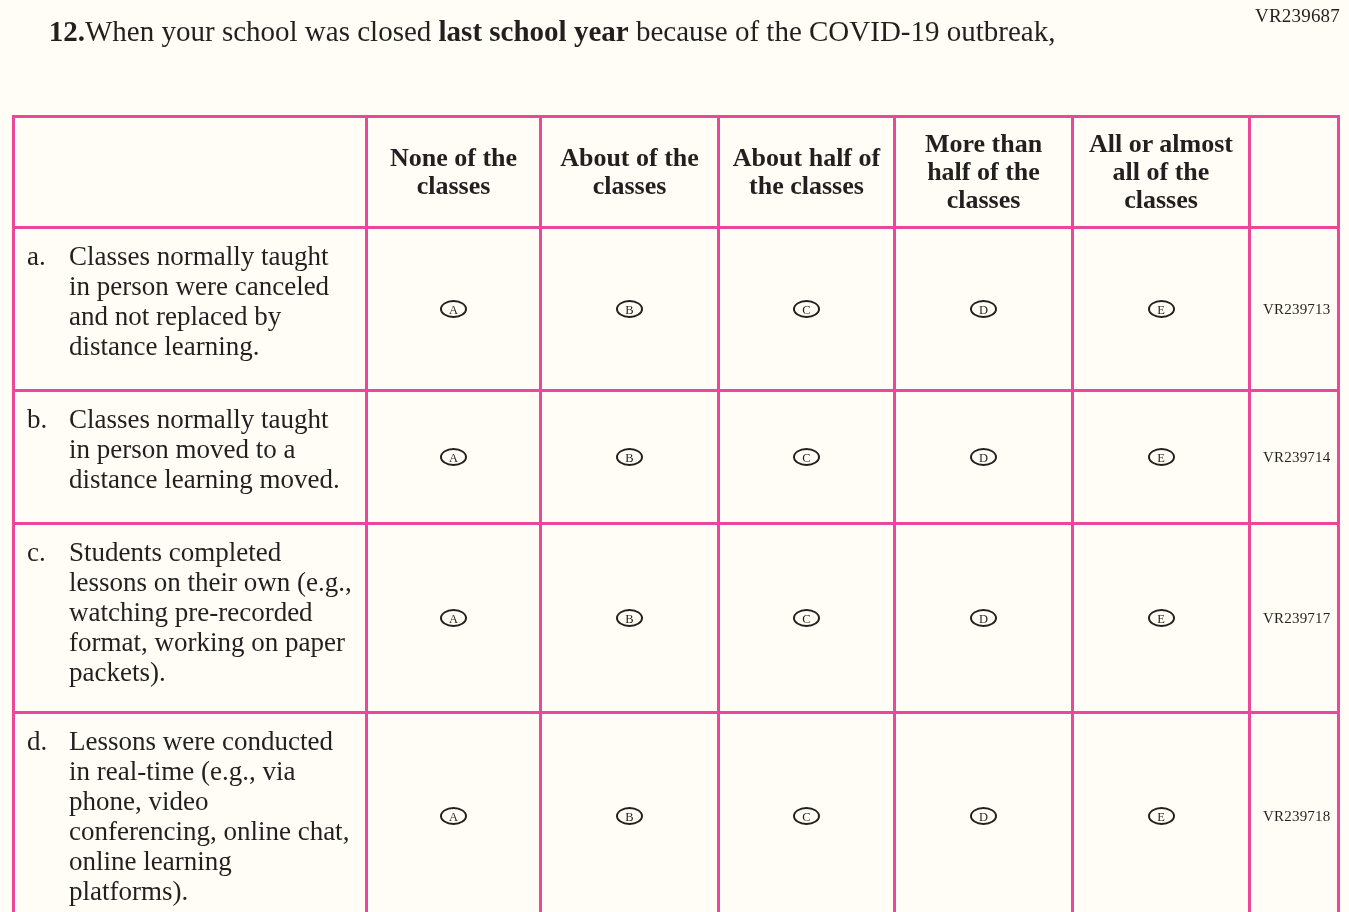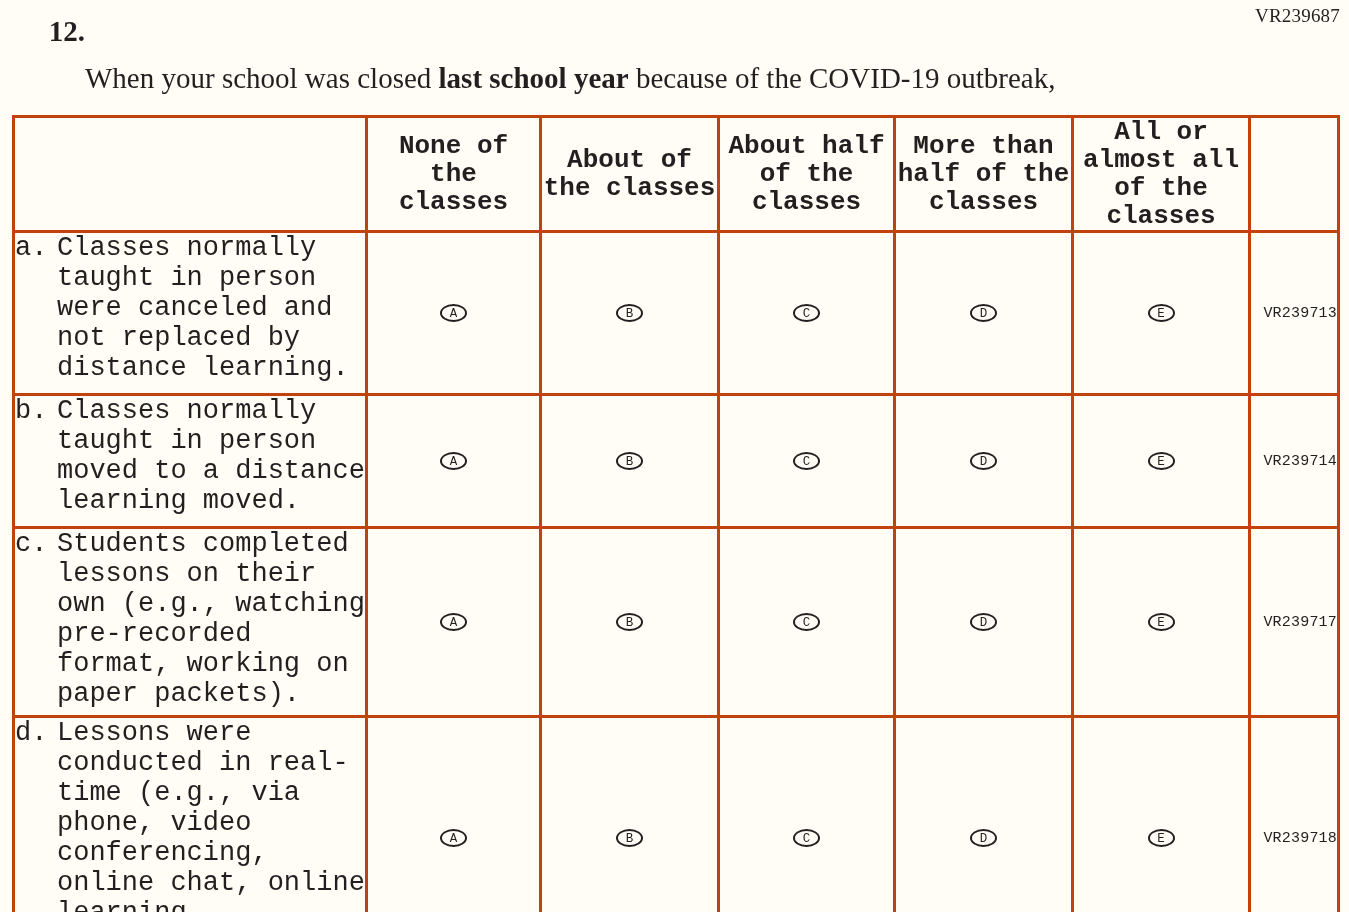--- a/index.html
+++ b/index.html
@@ -31,38 +31,37 @@
     display: flex;
     font-size: 29px;
     line-height: 31px;
   }
   .q-number {
     width: 63px;
     font-weight: bold;
     flex: 0 0 auto;
     text-align: right;
   }
-  .q-text { flex: 1; margin-top: 47px; }
+  .q-text { flex: 1; }
   .q-line { white-space: nowrap; }
   .q-bold { font-weight: bold; }
 
   table.survey {
     position: absolute;
     top: 115px;
     left: 12px;
     border-collapse: collapse;
     table-layout: fixed;
     width: 1325px;
     background: #fffdf5;
   }
   table.survey th, table.survey td {
-    border: 3px solid #c2410c;
-    padding: 0;
+    border: 3px solid #ec4899;
+    padding: 12px;
     overflow: hidden;
-    font-family: Liberation Mono, monospace;
   }
   thead th {
     border-bottom: 9px double #231f20;
     font-size: 26px;
     line-height: 28px;
     font-weight: bold;
     text-align: center;
     vertical-align: middle;
     padding: 4px 8px;
   }

